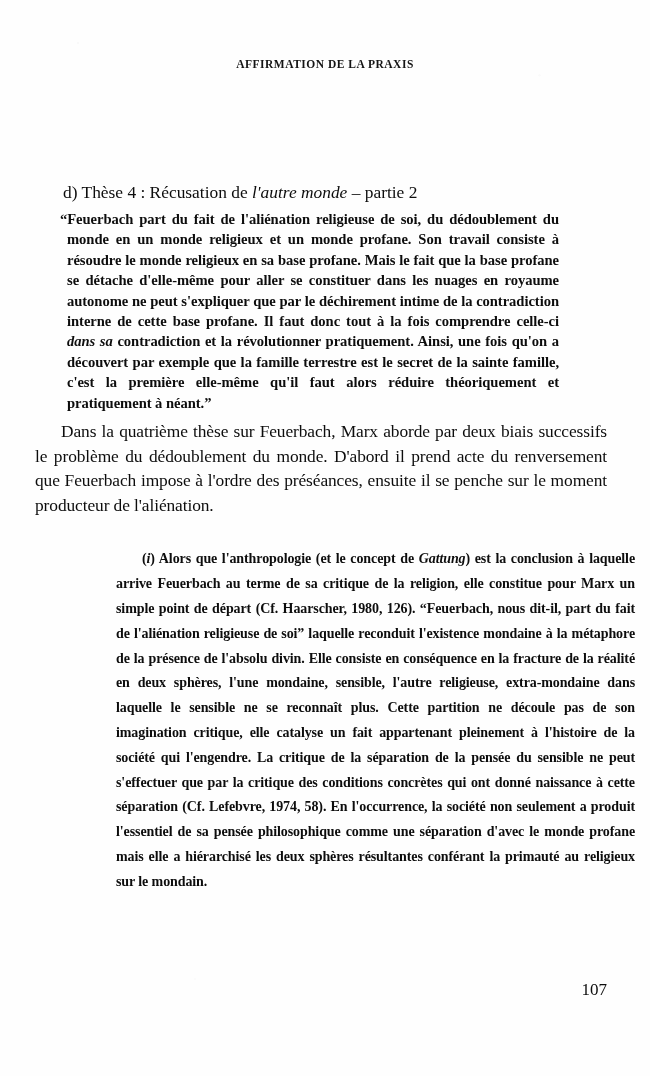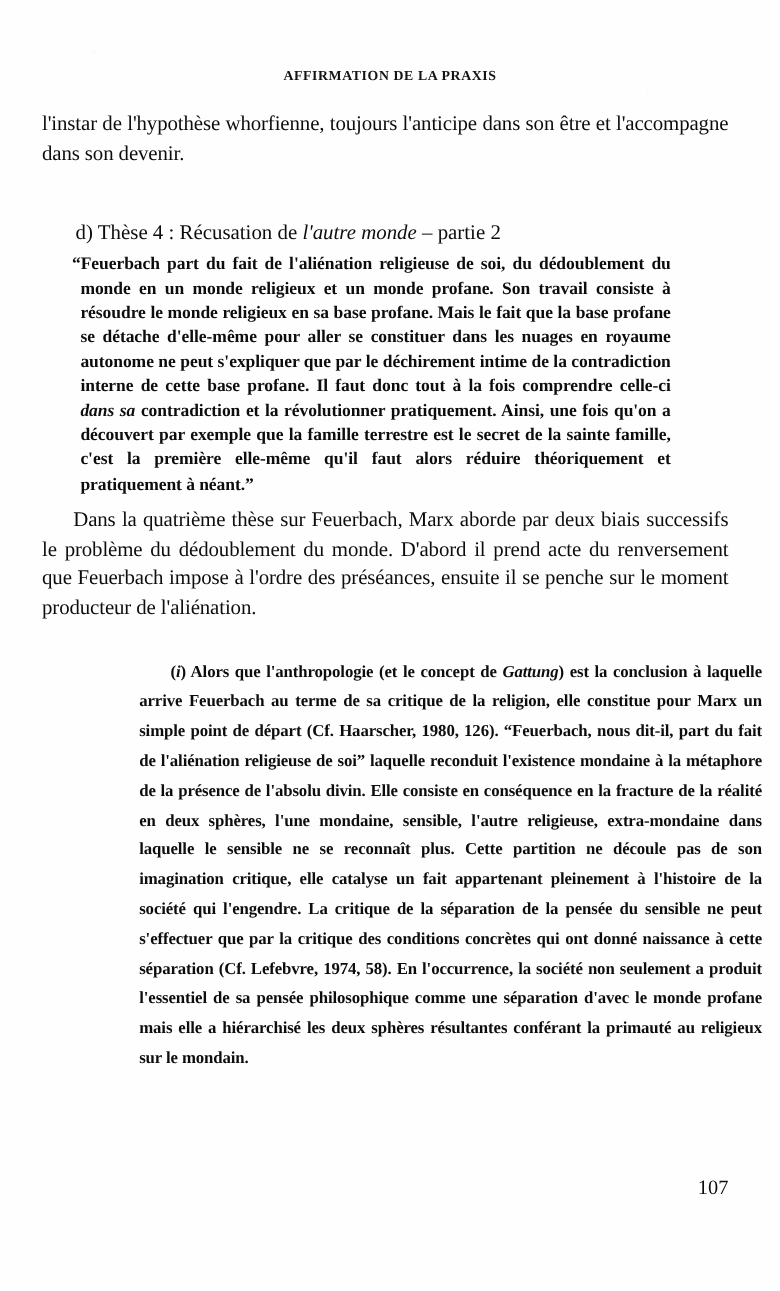--- a/index.html
+++ b/index.html
@@ -68,20 +68,21 @@
   .gap-after-quote { height: 6px; }
   .gap-before-last { height: 30px; }
 
   .heading {
     font-size: 17.4px;
     line-height: 24px;
     margin-left: 28px;
     font-weight: normal;
     text-align: left;
     white-space: nowrap;
+    margin-top: 48px;
   }
 
   .quote-block {
     margin-top: 5px;
     margin-left: 32px;
     width: 492px;
     font-size: 14.6px;
     line-height: 20.4px;
     text-align: justify;
     letter-spacing: -0.05px;
@@ -114,21 +115,20 @@
 </style>
 </head>
 <body>
 
 <div class="page">
 
   <div class="running-head">AFFIRMATION DE LA PRAXIS</div>
 
   <div class="content">
 
-    <p class="body-para">l'instar de l'hypothèse whorfienne, toujours l'anticipe dans son être et l'accompagne dans son devenir.</p>
 
     <div class="gap-lead"></div>
 
     <div class="heading">
       <span>d) Thèse 4 : Récusation de </span><i>l'autre monde</i><span> – partie 2</span>
     </div>
 
     <div class="quote-block">
       <span class="q-open">“Feuerbach part du fait de l'aliénation religieuse de soi, du dédoublement du monde en un monde religieux et un monde profane. Son travail consiste à résoudre le monde religieux en sa base profane. Mais le fait que la base profane se détache d'elle-même pour aller se constituer dans les nuages en royaume autonome ne peut s'expliquer que par le déchirement intime de la contradiction interne de cette base profane. Il faut donc tout à la fois comprendre celle-ci </span><i>dans sa</i><span> contradiction et la révolutionner pratiquement. Ainsi, une fois qu'on a découvert par exemple que la famille terrestre est le secret de la sainte famille, c'est la première elle-même qu'il faut alors réduire théoriquement et pratiquement à néant.”</span>
     </div>

